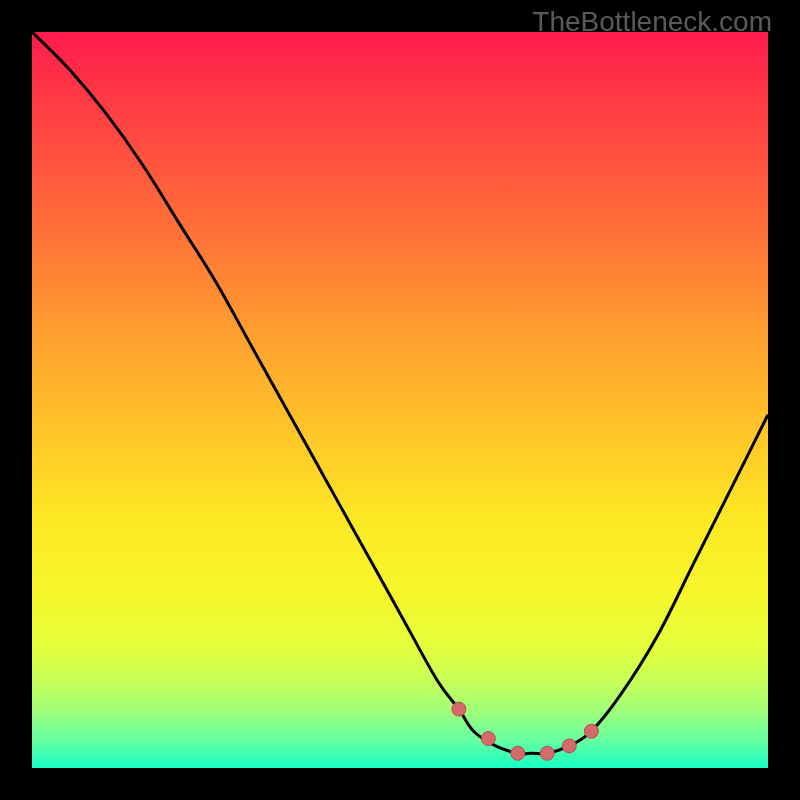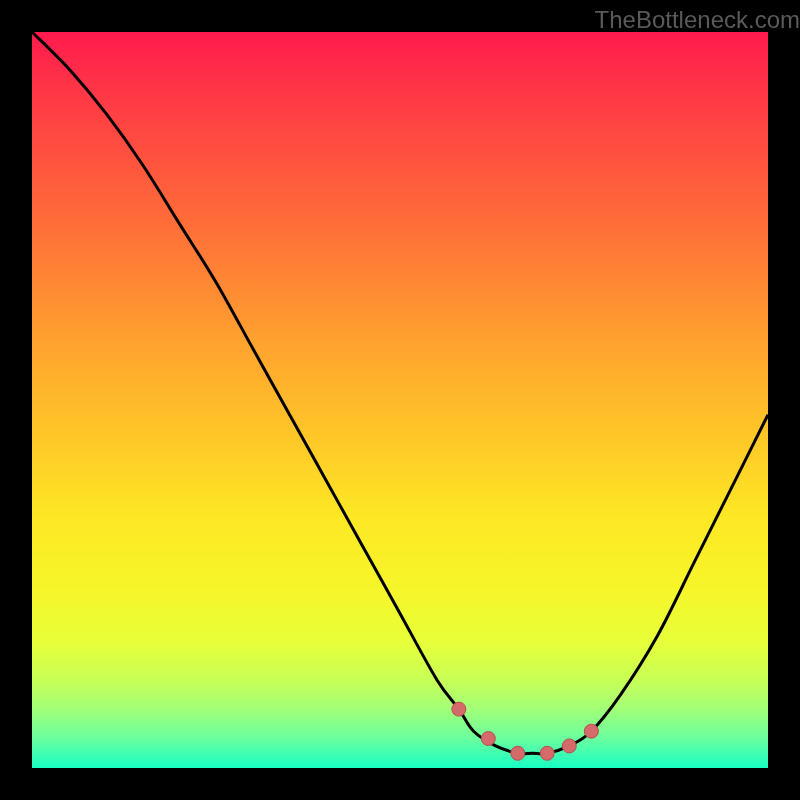--- a/index.html
+++ b/index.html
@@ -7,23 +7,23 @@
     padding: 0;
     width: 800px;
     height: 800px;
     background: #000;
     position: relative;
     font-family: Arial, sans-serif;
   }
   .watermark {
     position: absolute;
     top: 6px;
-    right: 0;
+    right: 28px;
     color: #5a5a5a;
-    font-size: 24px;
+    font-size: 28px;
     font-weight: 500;
     z-index: 10;
   }
   .plot-area {
     position: absolute;
     left: 32px;
     top: 32px;
     width: 736px;
     height: 736px;
     background: linear-gradient(to bottom,

